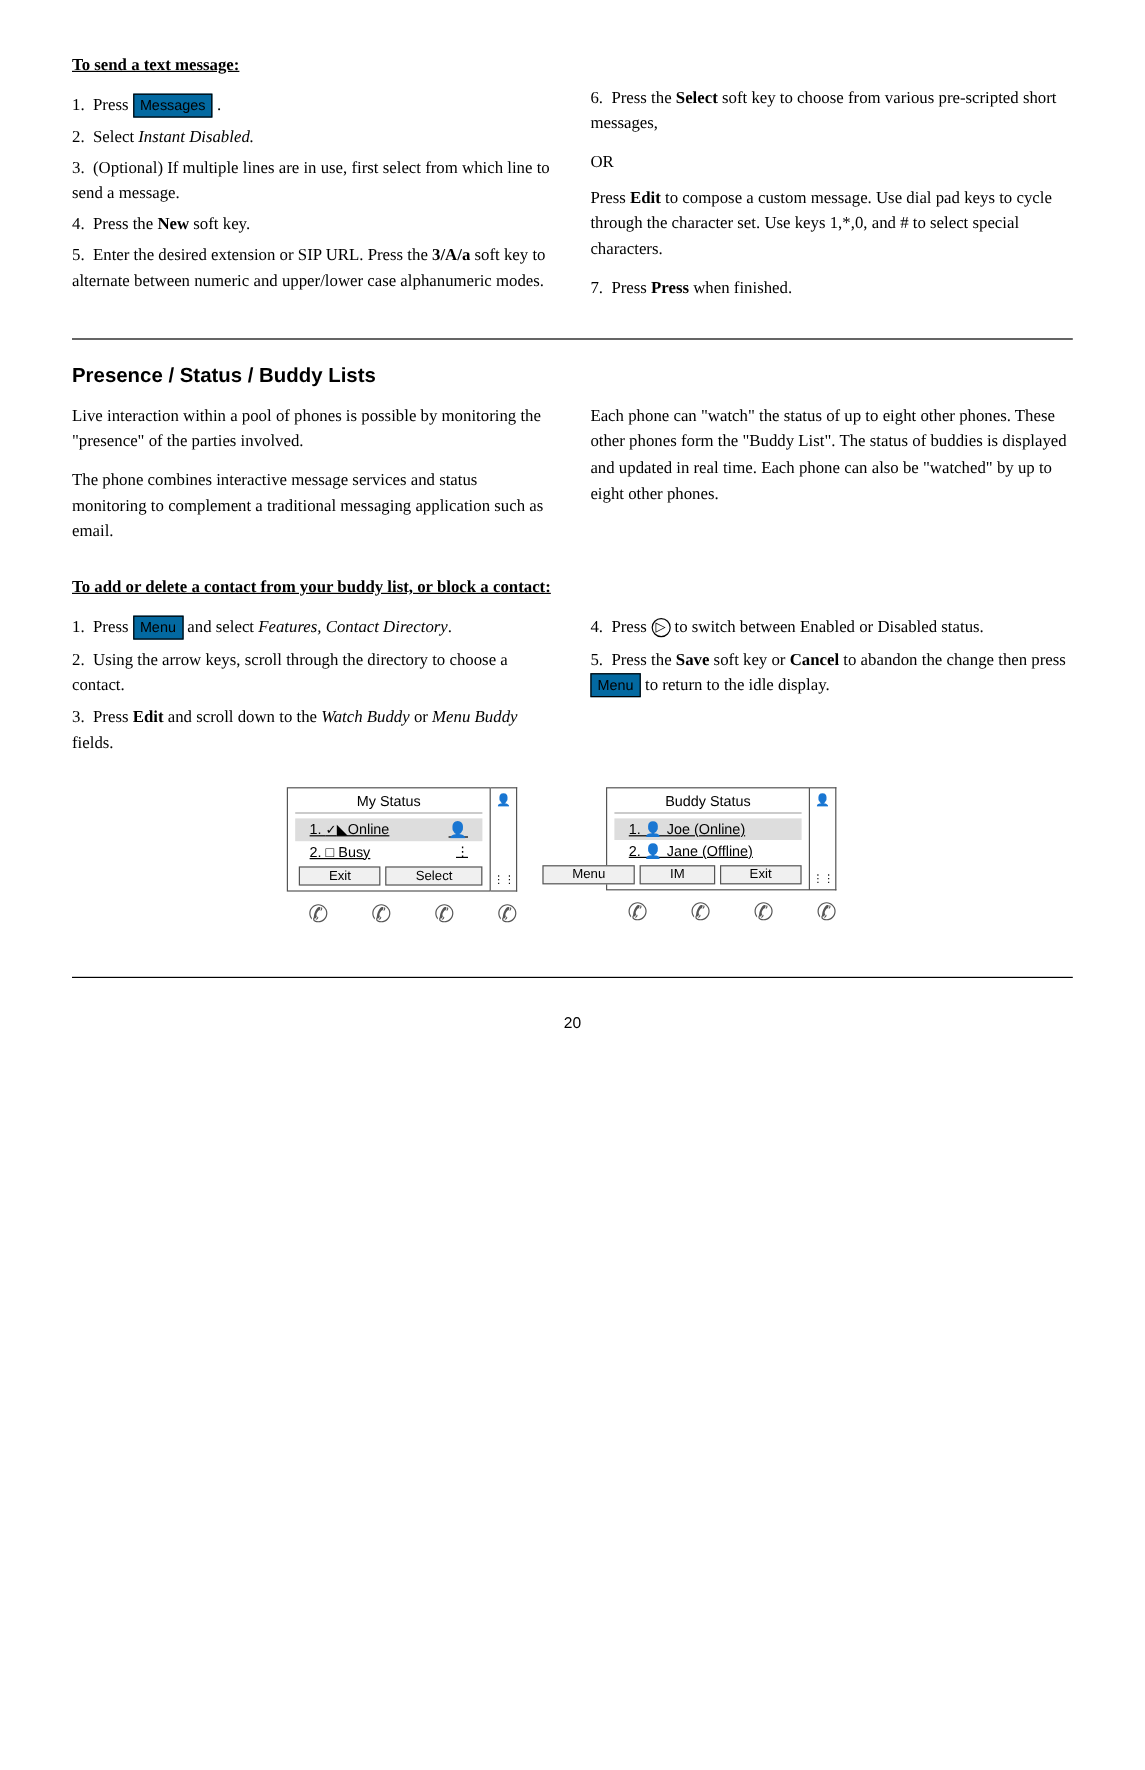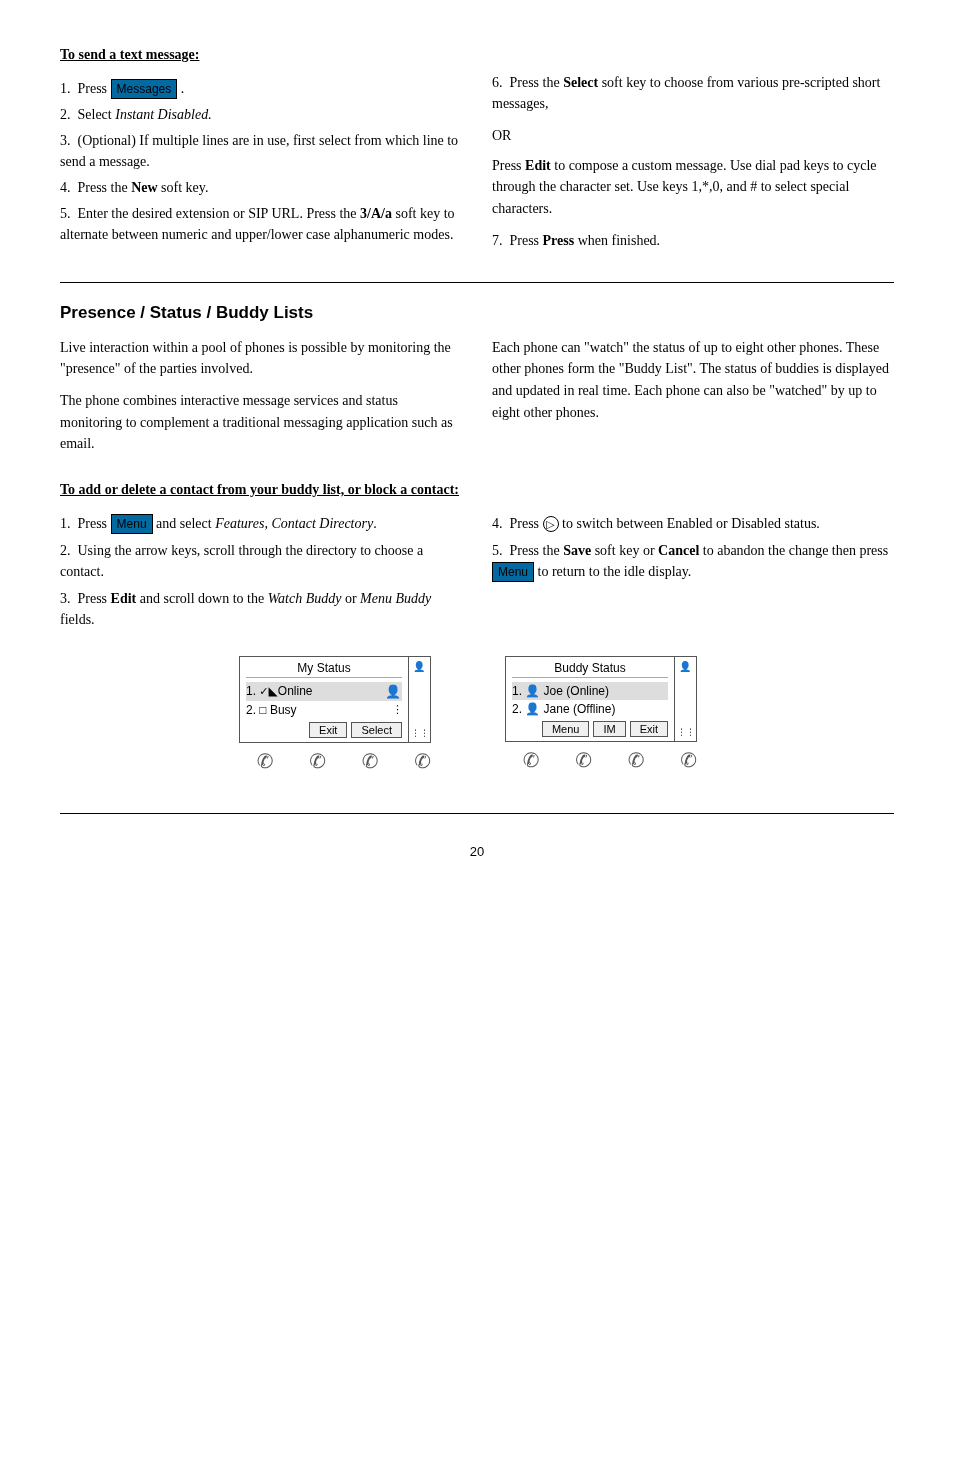--- a/index.html
+++ b/index.html
@@ -97,22 +97,23 @@
       text-align: center;
       font-size: 12px;
       border-bottom: 1px solid #aaa;
       margin-bottom: 4px;
       padding-bottom: 2px;
     }
     .phone-screen-line {
       display: flex;
       justify-content: space-between;
       align-items: center;
-      padding: 2px 0;
+      padding: 2px 12px;
       font-size: 12px;
+      text-decoration: underline;
     }
     .phone-screen-line.selected {
       background: #ddd;
     }
     .phone-side-icons {
       display: flex;
       flex-direction: column;
       border: 1.5px solid #555;
       border-left: none;
       width: 22px;
@@ -128,21 +129,21 @@
       text-align: center;
     }
     .softkey-row {
       display: flex;
       justify-content: flex-end;
       margin-top: 3px;
       gap: 4px;
     }
     .softkey {
       border: 1px solid #555;
-      padding: 1px 9px;
+      padding: 1px 24px;
       font-size: 11px;
       font-family: Arial, sans-serif;
       background: #f0f0f0;
     }
     .phone-base {
       display: flex;
       justify-content: space-around;
       margin-top: 6px;
     }
     .handset-icon {

